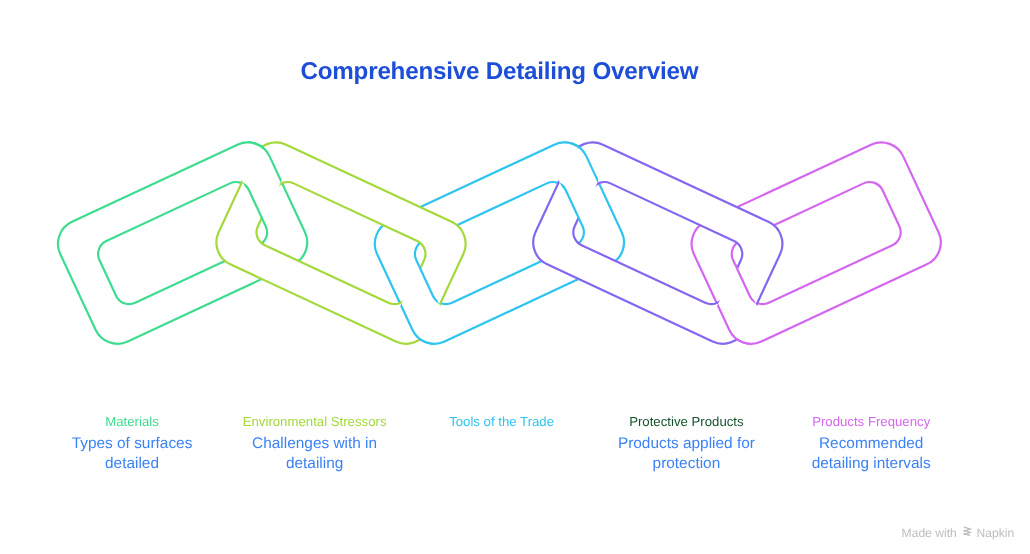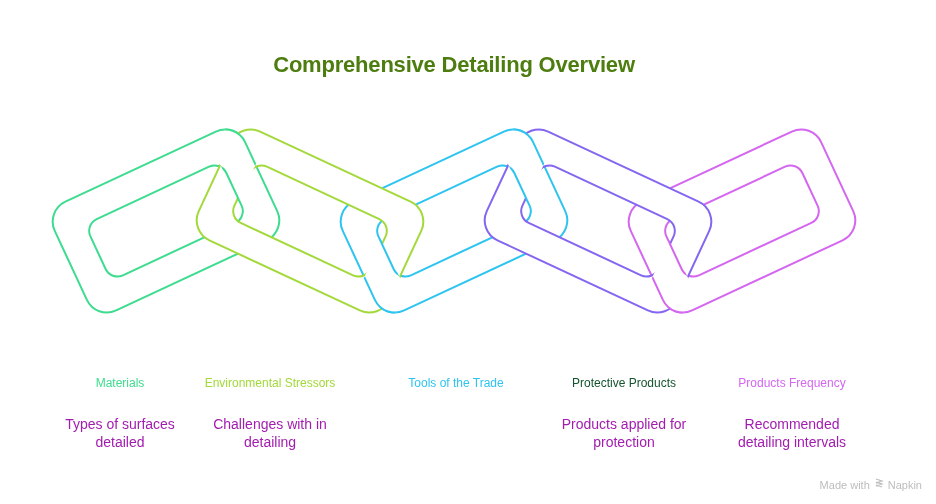--- a/index.html
+++ b/index.html
@@ -1,23 +1,23 @@
 <!DOCTYPE html>
 <html><head>
 <meta charset="utf-8">
 <style>
   html, body { margin: 0; padding: 0; background: #ffffff; }
   body { width: 936px; height: 504px; position: relative; overflow: hidden;
          font-family: "Liberation Sans", "DejaVu Sans", sans-serif; }
   .page-title { position: absolute; left: 0; top: 52px; width: 908px; text-align: center;
-                font-size: 22px; line-height: 26px; font-weight: bold; color: #4d7c0f; letter-spacing: -0.2px; }
+                font-size: 22px; line-height: 26px; font-weight: bold; color: #1d4ed8; letter-spacing: -0.2px; }
   #chain { position: absolute; left: 0; top: 0; width: 936px; height: 504px; }
   .col { position: absolute; top: 374px; width: 140px; text-align: center; }
   .col-title { font-size: 12px; line-height: 18px; }
-  .col-desc { margin-top: 23px; font-size: 14px; line-height: 18px; color: #a21caf; }
+  .col-desc { margin-top: 1px; font-size: 14px; line-height: 18px; color: #3b82f6; }
   .footer { position: absolute; right: 14px; top: 478px; font-size: 11px; line-height: 14px;
             color: #bdbdbd; display: flex; align-items: flex-start; gap: 4px; cursor: pointer; }
   .footer svg { width: 10px; height: 11px; }
 </style>
 </head>
 <body>
 
 <div class="page-title">Comprehensive Detailing Overview</div>
 
 <svg id="chain" xmlns="http://www.w3.org/2000/svg" viewBox="0 0 936 504">
@@ -75,21 +75,21 @@
           <path d="M-83,-60 H83 A22,22 0 0 1 105,-38 V38 A22,22 0 0 1 83,60 H-83 A22,22 0 0 1 -105,38 V-38 A22,22 0 0 1 -83,-60 Z M-62,-31 H62 A13,13 0 0 1 75,-18 V18 A13,13 0 0 1 62,31 H-62 A13,13 0 0 1 -75,18 V-18 A13,13 0 0 1 -62,-31 Z" transform="translate(742,221) rotate(-25)" fill="#ffffff" fill-rule="evenodd" stroke="#d466f0" stroke-width="2"></path>
         </g>
       </g>
     </g>
 </svg>
 
 <div class="col" style="left:50px">
   <div class="col-title" style="color: rgb(61, 220, 143);">Materials</div>
   <div class="col-desc">Types of surfaces detailed</div>
 </div>
-<div class="col" style="left:200px">
+<div class="col" style="left:216px">
   <div class="col-title" style="color: rgb(163, 217, 58);">Environmental Stressors</div>
   <div class="col-desc">Challenges with in detailing</div>
 </div>
 <div class="col" style="left:386px">
   <div class="col-title" style="color: rgb(46, 196, 240);">Tools of the Trade</div>
 </div>
 <div class="col" style="left:554px">
   <div class="col-title" style="color: #14532d;">Protective Products</div>
   <div class="col-desc">Products applied for protection</div>
 </div>

